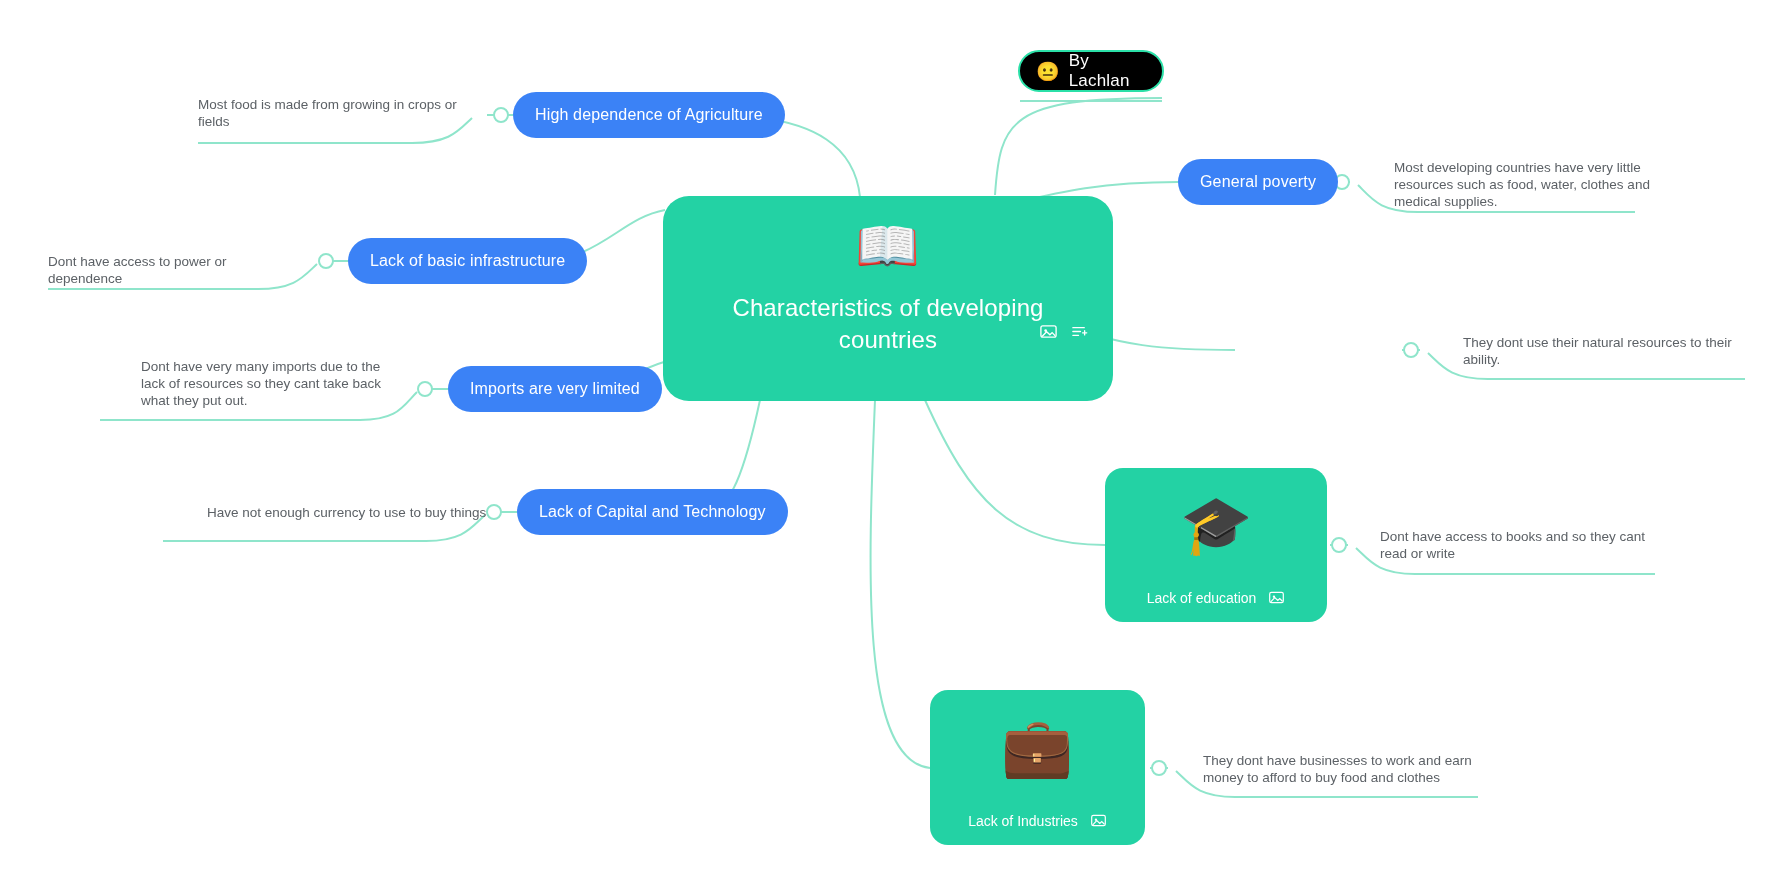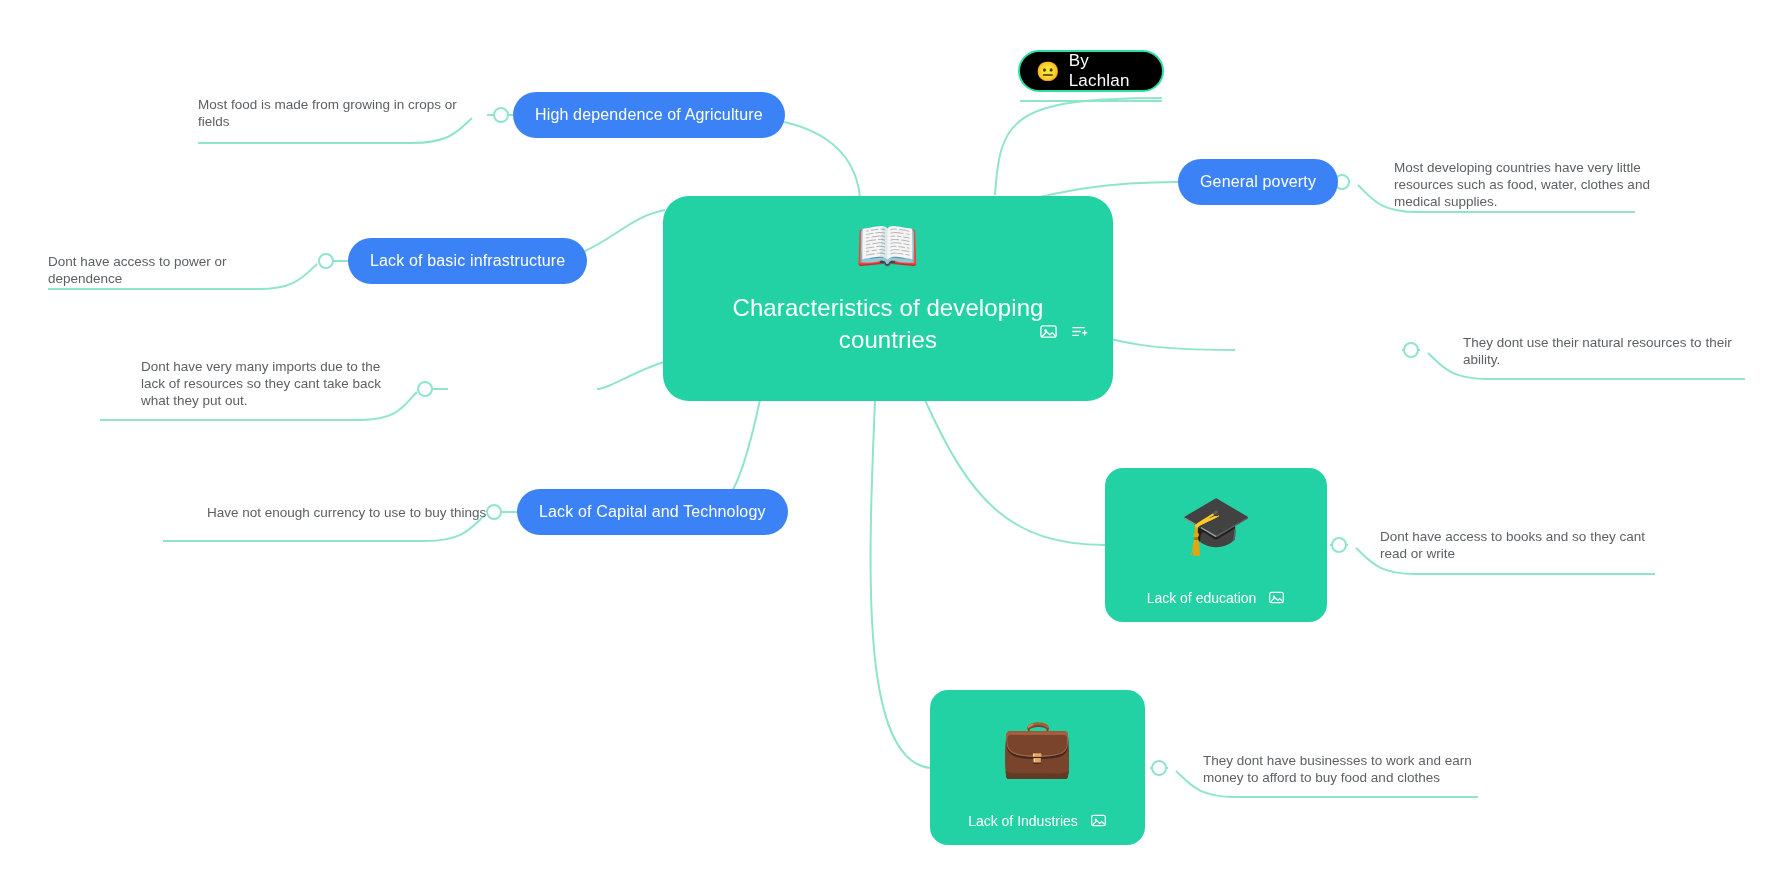--- a/index.html
+++ b/index.html
@@ -231,20 +231,23 @@
   <div class="branch-pill" style="left:513px; top:92px;">
     <span>High dependence of Agriculture</span>
   </div>
   <div class="leaf-note" style="left:198px; top:96px; width:270px;">Most food is made from growing in crops or fields</div>
 
   <div class="branch-pill" style="left:348px; top:238px;">
     <span>Lack of basic infrastructure</span>
   </div>
   <div class="leaf-note" style="left:48px; top:253px; width:250px;">Dont have access to power or dependence</div>
 
+  <div class="branch-pill" style="left:448px; top:366px;">
+    <span>Imports are very limited</span>
+  </div>
   <div class="leaf-note" style="left:109px; top:358px; width:265px;margin-left:32px;">Dont have very many imports due to the lack of resources so they cant take back what they put out.</div>
 
   <div class="branch-pill" style="left:517px; top:489px;">
     <span>Lack of Capital and Technology</span>
   </div>
   <div class="leaf-note" style="left:168px; top:504px; width:290px;margin-left:39px;">Have not enough currency to use to buy things</div>
 
   <div class="branch-pill" style="left:1178px; top:159px;">
     <span>General poverty</span>
   </div>

